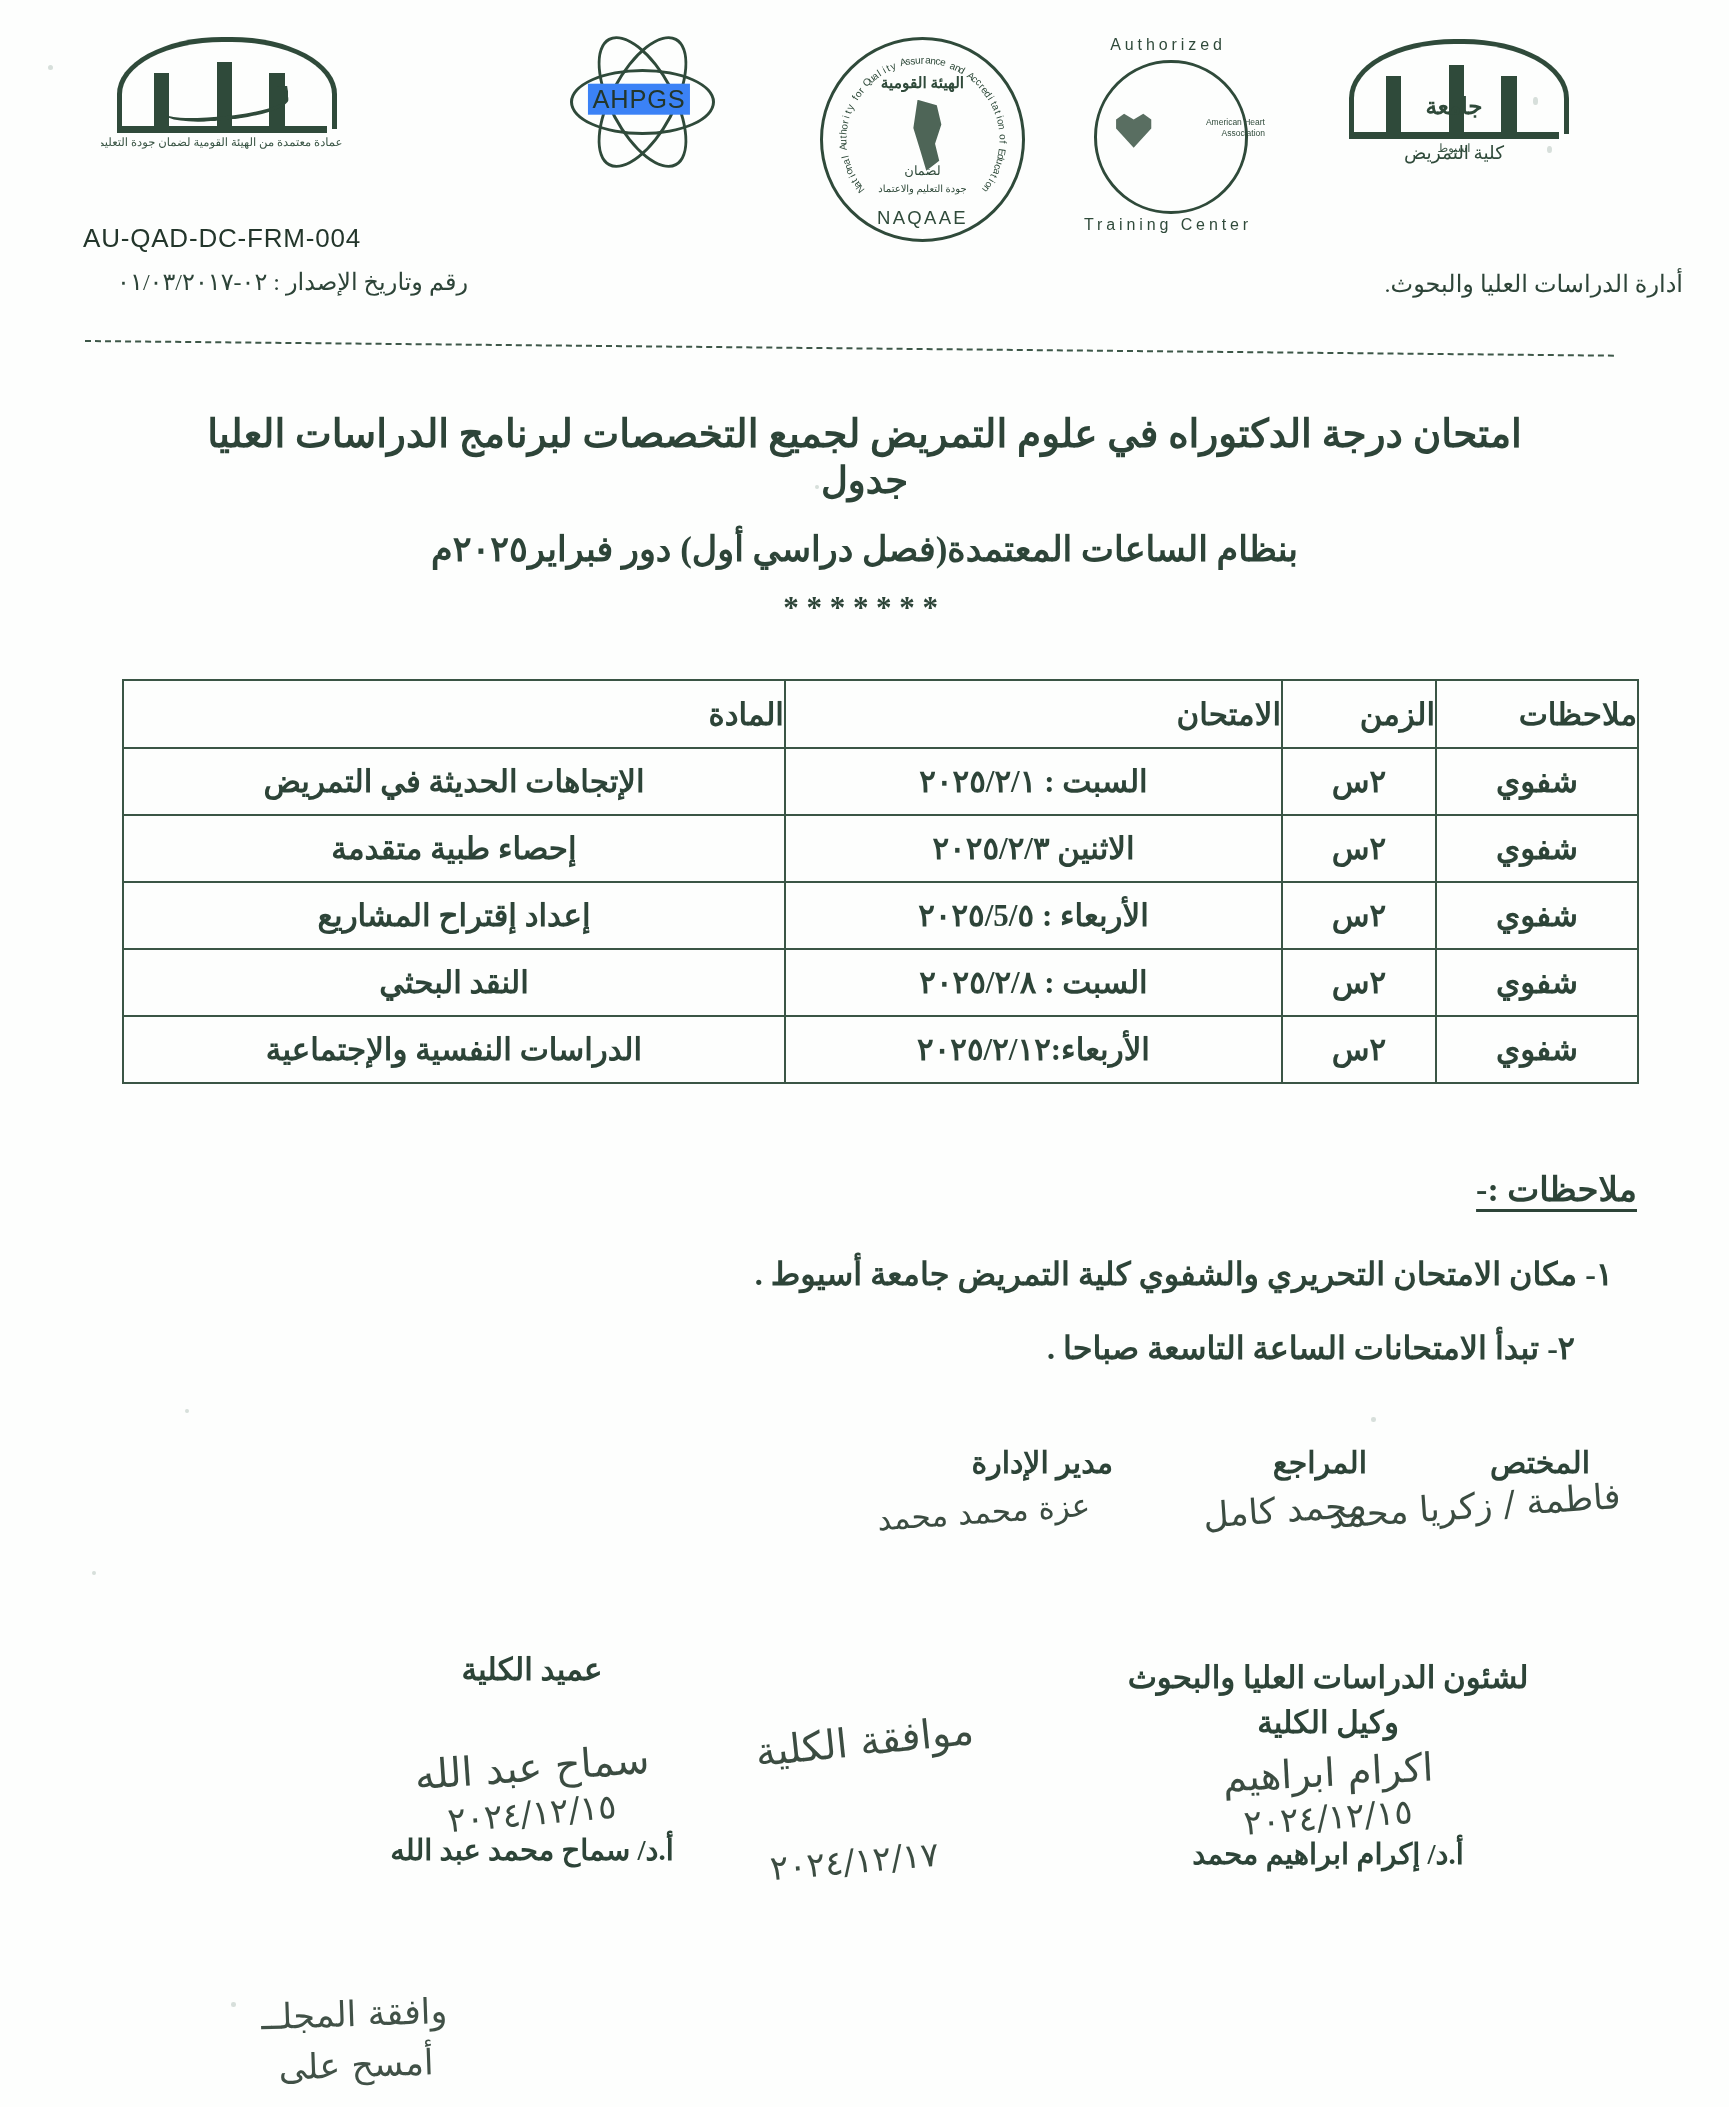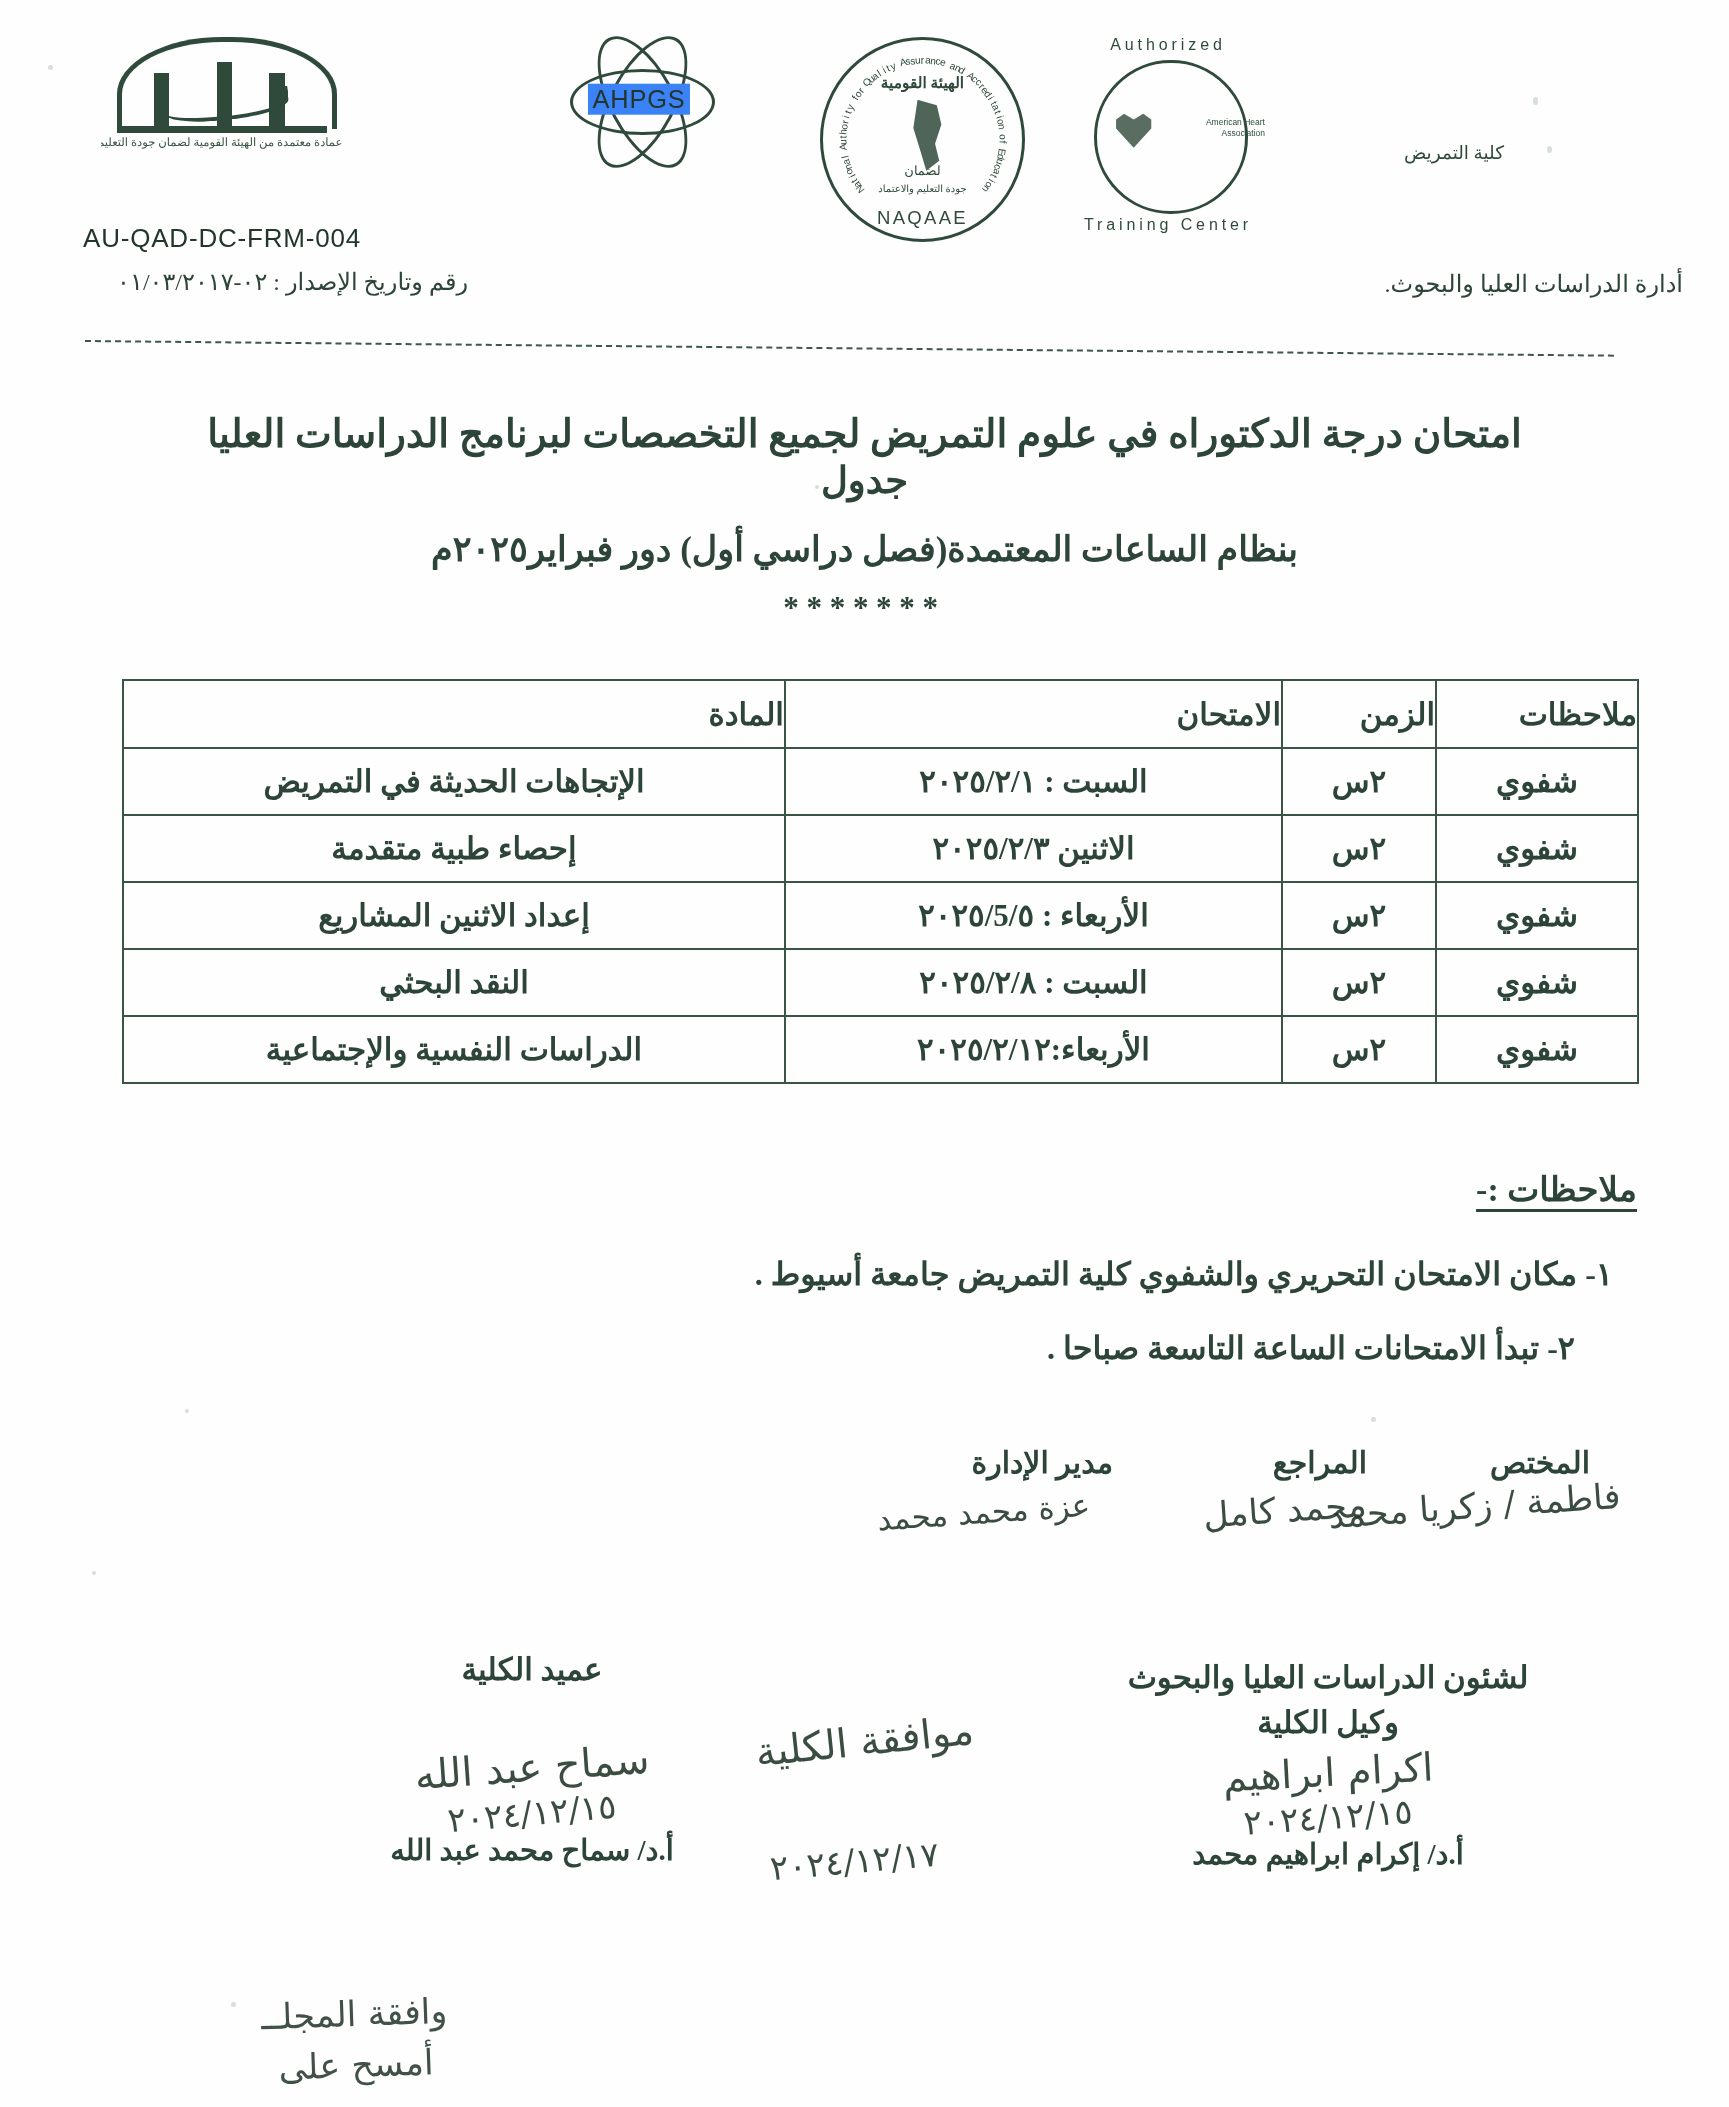--- a/index.html
+++ b/index.html
@@ -540,20 +540,31 @@
     <div class="logo-box" id="logo-atc">
       <div class="atc">
         <div class="arc-top">Authorized</div>
         <div class="circ"></div>
         <div class="heart"></div>
         <div class="aha">American Heart Association</div>
         <div class="arc-bot">Training Center</div>
       </div>
     </div>
 
+    <div class="logo-box" id="logo-right">
+      <div class="gateway">
+        <div class="arch"></div>
+        <div class="pillar p1"></div>
+        <div class="pillar p2"></div>
+        <div class="pillar p3"></div>
+        <div class="innerword">جامعة</div>
+        <div class="base"></div>
+        <div class="curvedtext">اسيوط</div>
+      </div>
+    </div>
     <div class="logo-caption" id="nursing-caption">كلية التمريض</div>
 
     <div id="form-code">AU-QAD-DC-FRM-004</div>
     <div id="issue-line">رقم وتاريخ الإصدار : ٠٢-٠١/٠٣/٢٠١٧</div>
     <div id="dept-line">أدارة الدراسات العليا والبحوث.</div>
   </div>
 
   <div id="divider"></div>
 
   <div id="title-block">
@@ -588,21 +599,21 @@
       <tr>
         <td>شفوي</td>
         <td>٢س</td>
         <td>الاثنين ٢٠٢٥/٢/٣</td>
         <td>إحصاء طبية متقدمة</td>
       </tr>
       <tr>
         <td>شفوي</td>
         <td>٢س</td>
         <td>الأربعاء : ٢٠٢٥/5/٥</td>
-        <td>إعداد الاثنين المشاريع</td>
+        <td>إعداد إقتراح المشاريع</td>
       </tr>
       <tr>
         <td>شفوي</td>
         <td>٢س</td>
         <td>السبت : ٢٠٢٥/٢/٨</td>
         <td>النقد البحثي</td>
       </tr>
       <tr>
         <td>شفوي</td>
         <td>٢س</td>

